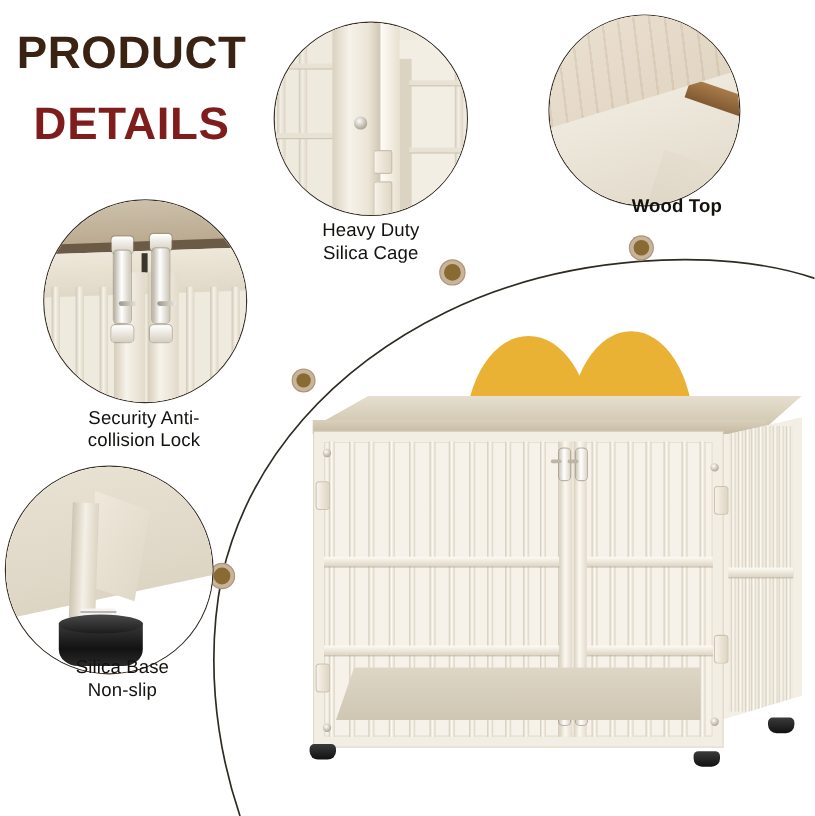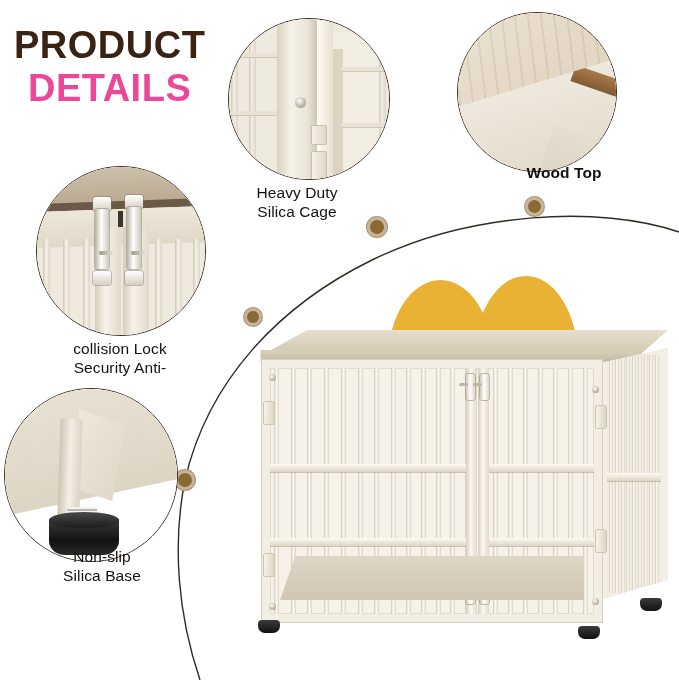--- a/index.html
+++ b/index.html
@@ -8,21 +8,21 @@
     background:#ffffff;
     font-family:"Liberation Sans", sans-serif;
     position:relative;
     overflow:hidden;
   }
   .stage{position:absolute;inset:0;}
 
   
   .title{position:absolute;left:14px;top:26px;font-family:Liberation Sans, sans-serif;font-weight:700;line-height:1.0;}
   .title .l1{display:block;font-size:38px;letter-spacing:.5px;color:#3B2314;}
-  .title .l2{display:block;font-size:38px;letter-spacing:.5px;color:#ec4899;margin-top:5px;margin-left:14px;}
+  .title .l2{display:block;font-size:38px;letter-spacing:.5px;color:#7f1d1d;margin-top:21px;margin-left:14px;}
 
   
   .curve{position:absolute;left:0;top:0;width:679px;height:680px;pointer-events:none;}
   .dot{position:absolute;border-radius:50%;background:#C8B49A;
        box-shadow:0 0 0 1px rgba(120,95,65,.35) inset;}
   .dot i{position:absolute;inset:4px;border-radius:50%;background:#8A6A33;display:block;}
 
   
   .circ{position:absolute;border-radius:50%;overflow:hidden;border:1px solid #3a3027;background:#fff;}
   .label{position:absolute;text-align:center;color:#14120f;font-size:15.5px;line-height:1.22;letter-spacing:.1px;}
@@ -180,21 +180,21 @@
     <div class="cage-frameV"></div>
     <div class="cage-inner"></div>
     <div class="cage-innerEdge"></div>
     <div class="cage-barL" style="left:150px;top:-6px;width:7px;height:176px;"></div>
     <div class="cage-rail" style="left:112px;top:48px;width:56px;"></div>
     <div class="cage-rail" style="left:112px;top:104px;width:56px;"></div>
     <div class="cage-screw"></div>
     <div class="cage-hinge" style="top:106px;"></div>
     <div class="cage-hinge" style="top:132px;height:34px;"></div>
   </div>
-  <div class="label" style="left:216px;top:184px;width:162px;text-align:center;">
+  <div class="label" style="left:228px;top:184px;width:162px;text-align:center;">
     <div>Heavy Duty</div>
     <div>Silica Cage</div>
   </div>
 
   <div class="circ c-wood">
     <div class="wood-sky"></div>
     <div class="wood-body"></div>
     <div class="wood-body2"></div>
     <div class="wood-edge"></div>
     <div class="wood-edge2"></div>
@@ -224,35 +224,35 @@
     <div class="bolt" style="left:58px;top:42px;height:60px;"></div>
     <div class="bolt-lever" style="left:62px;top:84px;"></div>
     <div class="bolt-head" style="left:56px;top:104px;"></div>
 
     <div class="bolt-head" style="left:88px;top:28px;"></div>
     <div class="bolt" style="left:90px;top:40px;height:62px;"></div>
     <div class="bolt-lever" style="left:94px;top:84px;"></div>
     <div class="bolt-head" style="left:88px;top:104px;"></div>
   </div>
   <div class="label" style="left:20px;top:340px;width:200px;">
+    <div>Security Anti-</div>
     <div>collision Lock</div>
-    <div>Security Anti-</div>
   </div>
 
   <div class="circ c-base">
     <div class="base-bg"></div>
     <div class="base-top"></div>
     <div class="base-legR"></div>
     <div class="base-legL"></div>
     <div class="base-stem"></div>
     <div class="base-foot"></div>
   </div>
   <div class="label" style="left:14px;top:548px;width:176px;">
+    <div>Silica Base</div>
     <div>Non-slip</div>
-    <div>Silica Base</div>
   </div>
 
   <div class="product">
 
     <div class="paw paw-t1"></div>
     <div class="paw paw-t2"></div>
     <div class="paw paw-s1"></div>
     <div class="paw paw-s2"></div>
     <div class="paw paw-pad"></div>
 

